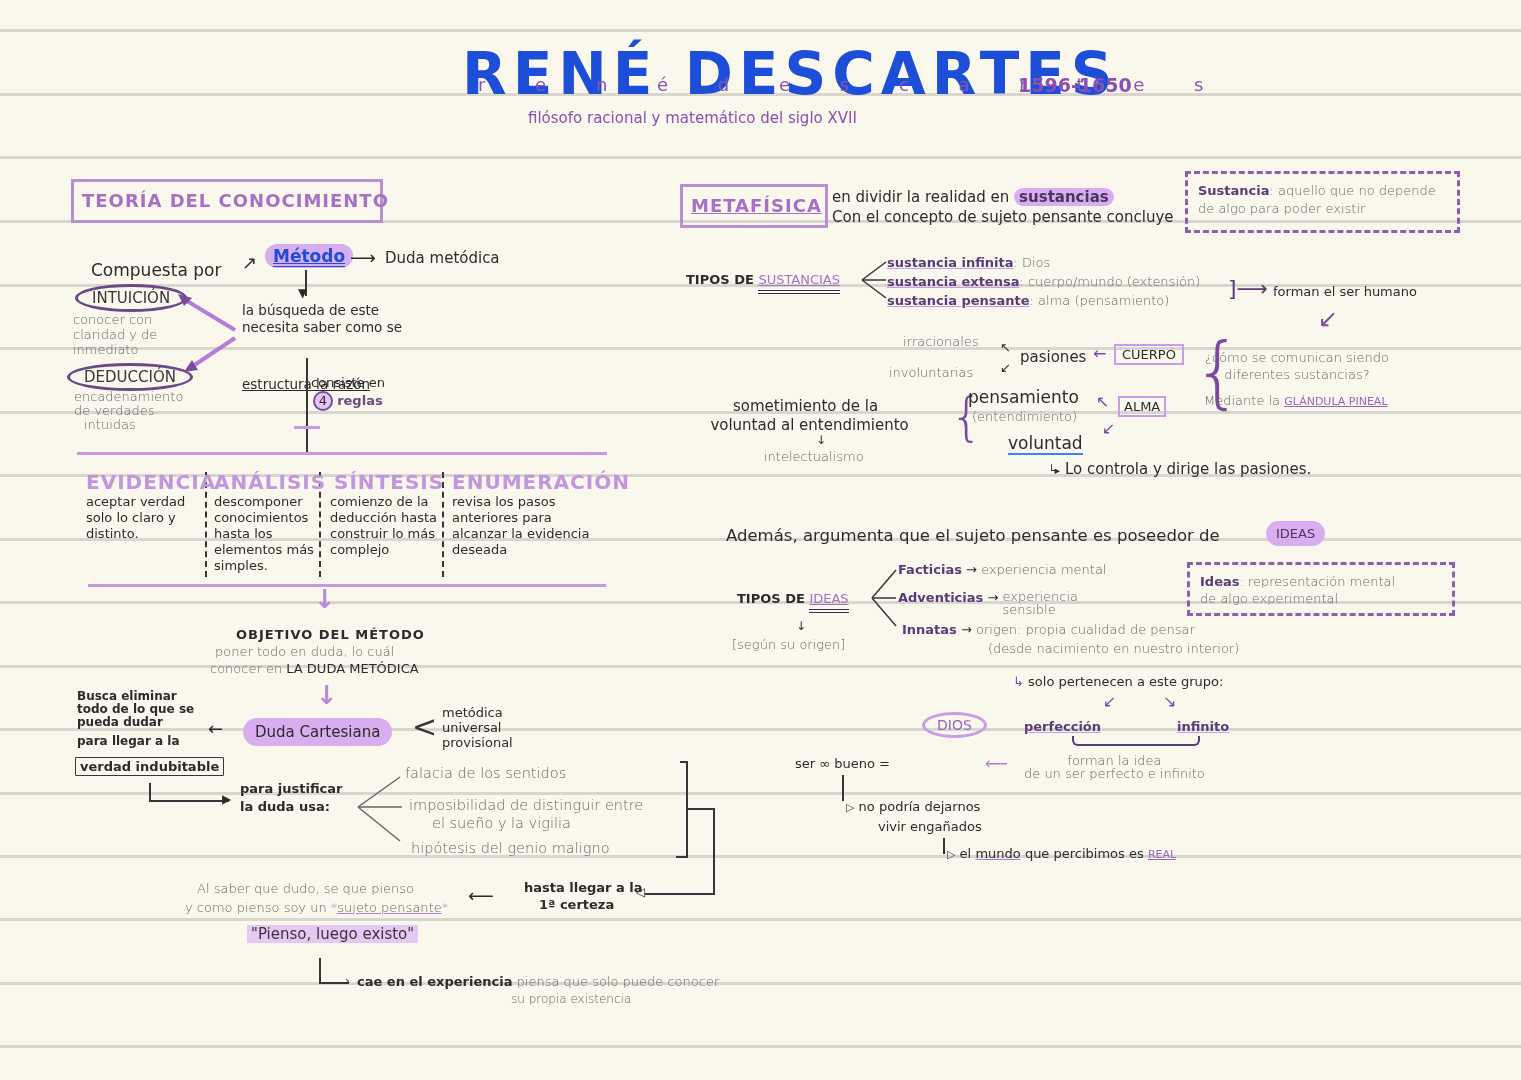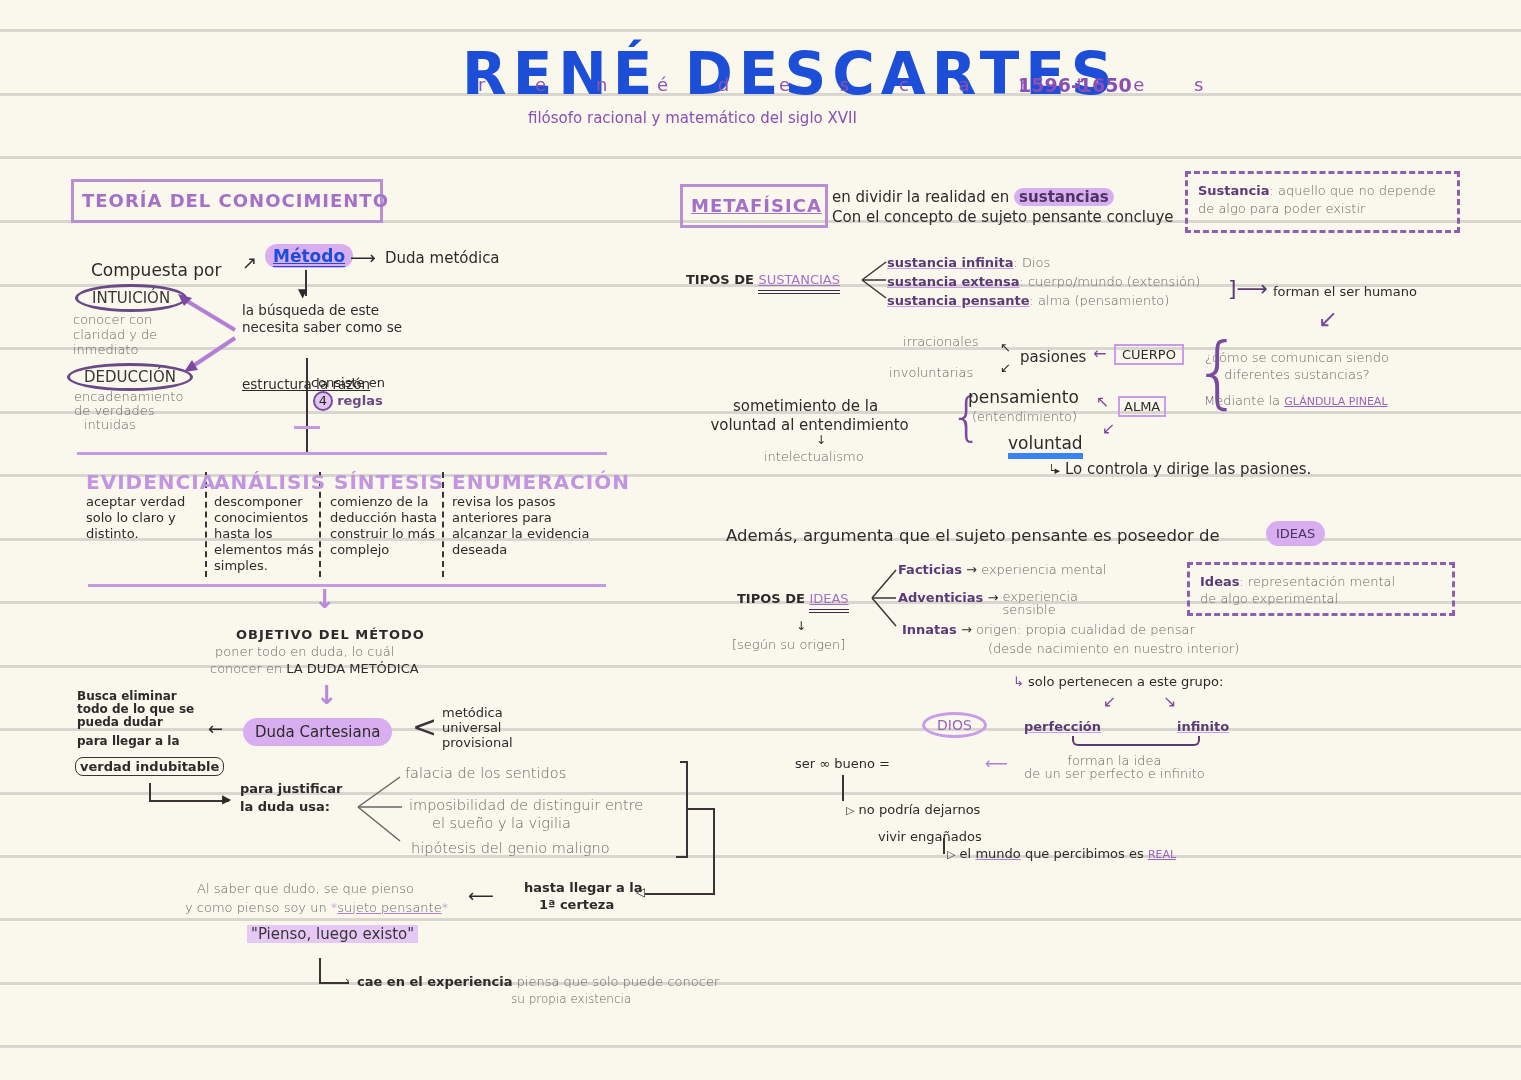--- a/index.html
+++ b/index.html
@@ -137,21 +137,21 @@
   <div>universal</div>
   <div>provisional</div>
 </div>
 <div class="abs" style="left:208px; top:718px; font-size:18px;">←</div>
 <div class="abs small bold" style="left:77px; top:690px; line-height:13px; font-size:12px;">
   <div>Busca eliminar</div>
   <div>todo de lo que se</div>
   <div>pueda dudar</div>
   <div style="margin-top:6px">para llegar a la</div>
 </div>
-<div class="abs small bold" style="left:75px; top:757px; border:1.5px solid #3a3438; border-radius:8px; padding:1px 4px;">verdad indubitable</div>
+<div class="abs small bold" style="left:75px; top:757px; border:1.5px solid #3a3438; border-radius:1px; padding:1px 4px;">verdad indubitable</div>
 
 <div class="line" style="left:149px; top:783px; width:2px; height:19px;"></div>
 <div class="line" style="left:149px; top:800px; width:80px; height:2px;"></div>
 <div class="abs" style="left:222px; top:792px; font-size:12px;">▶</div>
 <div class="abs small bold" style="left:240px; top:780px; line-height:18px;">
   <div>para justificar</div>
   <div>la duda usa:</div>
 </div>
 <svg class="abs" style="left:356px; top:775px;" width="50" height="70">
   <line x1="2" y1="32" x2="44" y2="2" stroke="#6a6466" stroke-width="1.5"></line>
@@ -235,21 +235,21 @@
   <div style="margin-left:-32px">voluntad al entendimiento</div>
 </div>
 <div class="abs" style="left:816px; top:433px; font-size:12px;">↓</div>
 <div class="abs small light" style="left:764px; top:449px;">intelectualismo</div>
 <div class="abs" style="left:950px; top:388px; font-size:52px; color:#7a4aa0; line-height:56px; font-weight:100;">{</div>
 <div class="abs lg" style="left:968px; top:387px;">pensamiento</div>
 <div class="abs small light" style="left:972px; top:409px;">(entendimiento)</div>
 <div class="abs" style="left:1096px; top:392px; font-size:16px; color:#7a4aa0;">↖</div>
 <div class="abs small" style="left:1118px; top:396px; border:2px solid #c99be8; padding:1px 4px;">ALMA</div>
 <div class="abs" style="left:1102px; top:419px; font-size:16px; color:#7a4aa0;">↙</div>
-<div class="abs lg" style="left:1008px; top:433px; border-bottom:6px solid #3b82f6;">voluntad</div>
+<div class="abs lg" style="left:1008px; top:433px; border-bottom:2px solid #3b82f6;">voluntad</div>
 <div class="abs med" style="left:1048px; top:460px;"><span style="font-size:11px">└▸</span> <span>Lo controla y dirige las pasiones.</span></div>
 
 <div class="abs" style="left:1193px; top:330px; font-size:78px; color:#7a4aa0; line-height:84px; font-weight:100;">{</div>
 <div class="abs small light" style="left:1205px; top:349px; line-height:17px; text-align:center;">
   <div>¿cómo se comunican siendo</div>
   <div>diferentes sustancias?</div>
 </div>
 <div class="abs small" style="left:1204px; top:393px;">
   <span class="light">Mediante la</span>
   <span style="color:#9a62c0; font-size:11px; text-decoration:underline;">GLÁNDULA PINEAL</span>
@@ -286,21 +286,21 @@
 <div class="abs small bold dpurple" style="left:1177px; top:719px; text-decoration:underline; text-decoration-color:#c99be8;">infinito</div>
 <div class="abs" style="left:1072px; top:736px; width:124px; height:8px; border:2px solid #5b3a78; border-top:none; border-radius:0 0 6px 6px;"></div>
 <div class="abs small light" style="left:1024px; top:754px; line-height:13px; text-align:center;">
   <div>forman la idea</div>
   <div>de un ser perfecto e infinito</div>
 </div>
 <div class="abs" style="left:985px; top:754px; font-size:16px; color:#b37fd6;">⟵</div>
 <div class="abs small" style="left:795px; top:756px;">ser ∞ bueno =</div>
 <div class="abs small" style="left:922px; top:712px; border:3px solid #c99be8; border-radius:50%; padding:2px 12px; color:#9a62c0; font-size:14px;">DIOS</div>
 <div class="line" style="left:842px; top:775px; width:1.5px; height:26px; background:#3a3438;"></div>
-<div class="abs small" style="left:846px; top:797px; line-height:26px;">
+<div class="abs small" style="left:846px; top:797px; line-height:19px;">
   <div><span style="font-size:11px">▷</span> <span>no podría dejarnos</span></div>
   <div style="padding-left:32px">vivir engañados</div>
 </div>
 <div class="line" style="left:943px; top:838px; width:1.5px; height:16px;"></div>
 <div class="abs small" style="left:947px; top:846px;">
   <span style="font-size:11px">▷</span>
   <span>el</span>
   <span style="text-decoration:underline; text-decoration-color:#b47ad8;">mundo</span>
   <span>que percibimos es</span>
   <span style="color:#9a62c0; font-size:11px; text-decoration:underline;">REAL</span>

